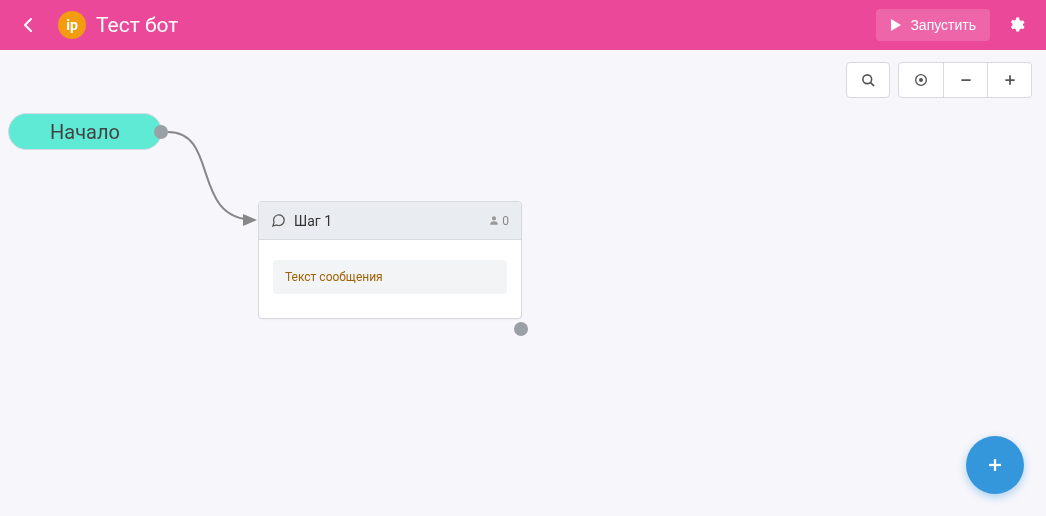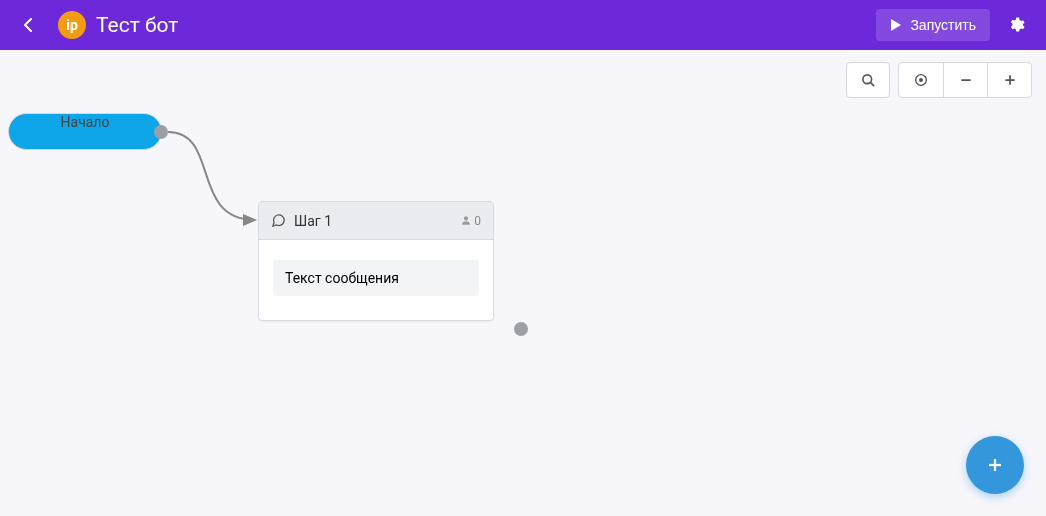--- a/index.html
+++ b/index.html
@@ -1,48 +1,48 @@
 <!DOCTYPE html>
 <html><head>
   <meta charset="utf-8">
   <style>
     * { box-sizing: border-box; margin: 0; padding: 0; }
     html, body { width: 1046px; height: 516px; overflow: hidden; font-family: -apple-system, BlinkMacSystemFont, "Segoe UI", Roboto, Arial, sans-serif; }
     body { background: #f7f6fb; display: flex; flex-direction: column; }
     
     
-    .header { height: 50px; background: #6d28d9; display: flex; align-items: center; padding: 0 14px; color: #fff; justify-content: center; }
+    .header { height: 50px; background: #ec4899; display: flex; align-items: center; padding: 0 14px; color: #fff; justify-content: center; }
     .back-btn { width: 28px; height: 28px; display: flex; align-items: center; justify-content: center; cursor: pointer; border-radius: 4px; }
     .logo { width: 28px; height: 28px; border-radius: 50%; background: #f39c12; margin-left: 16px; display: flex; align-items: center; justify-content: center; font-weight: 700; font-size: 14px; color: #fff; }
     .title { margin-left: 10px; font-size: 21px; font-weight: 400; }
     .spacer { flex: 1; }
     .header-btn { background: rgba(255,255,255,0.16); border: none; color: #fff; padding: 8px 14px; border-radius: 4px; font-size: 14px; cursor: pointer; display: flex; align-items: center; gap: 8px; margin-left: 8px; }
     .gear-btn { width: 32px; height: 32px; display: flex; align-items: center; justify-content: center; cursor: pointer; border-radius: 4px; margin-left: 10px; }
 
     
     .canvas { flex: 1; position: relative; background: #f7f6fb; }
 
     
     .zoom-toolbar { position: absolute; top: 12px; right: 14px; display: flex; gap: 8px; }
     .tool-btn-single { width: 44px; height: 36px; background: #fff; border: 1px solid #d6d9de; border-radius: 4px; display: flex; align-items: center; justify-content: center; cursor: pointer; color: #555; }
     .tool-group { display: flex; background: #fff; border: 1px solid #d6d9de; border-radius: 4px; overflow: hidden; }
     .tool-group .tb { width: 44px; height: 34px; display: flex; align-items: center; justify-content: center; cursor: pointer; color: #555; }
     .tool-group .tb + .tb { border-left: 1px solid #d6d9de; }
 
     
-    .start-node { position: absolute; top: 63px; left: 8px; width: 154px; height: 37px; background: #0ea5e9; border: 1px solid #d6d9de; border-radius: 19px; display: flex; justify-content: center; font-size: 14px; color: #444; cursor: pointer; }
+    .start-node { position: absolute; top: 63px; left: 8px; width: 154px; height: 37px; background: #5eead4; border: 1px solid #d6d9de; border-radius: 19px; display: flex; align-items: center; justify-content: center; font-size: 20px; color: #444; cursor: pointer; }
     .start-port { position: absolute; top: 75px; left: 154px; width: 14px; height: 14px; border-radius: 50%; background: #9aa0a6; cursor: pointer; }
 
     
-    .step-node { position: absolute; top: 151px; left: 258px; width: 236px; background: #fff; border: 1px solid #d6d9de; border-radius: 4px; cursor: pointer; box-shadow: 0 1px 2px rgba(0,0,0,0.04); }
+    .step-node { position: absolute; top: 151px; left: 258px; width: 264px; background: #fff; border: 1px solid #d6d9de; border-radius: 4px; cursor: pointer; box-shadow: 0 1px 2px rgba(0,0,0,0.04); }
     .step-header { height: 38px; background: #e9edf1; border-bottom: 1px solid #d6d9de; display: flex; align-items: center; padding: 0 12px; gap: 8px; border-radius: 4px 4px 0 0; }
     .step-title { font-size: 14px; color: #333; flex: 1; }
     .step-count { font-size: 12px; color: #888; display: flex; align-items: center; gap: 3px; }
     .step-body { padding: 20px 14px 24px; }
-    .msg-row { background: #f3f4f6; border-radius: 3px; padding: 10px 12px; font-size: 14px; color: #000000; }
+    .msg-row { background: #f3f4f6; border-radius: 3px; padding: 10px 12px; font-size: 12px; color: #a16207; }
     .step-out-port { position: absolute; top: 272px; left: 514px; width: 14px; height: 14px; border-radius: 50%; background: #9aa0a6; cursor: pointer; }
 
     
     .fab { position: absolute; bottom: 22px; right: 22px; width: 58px; height: 58px; border-radius: 50%; background: #3597db; color: #fff; display: flex; align-items: center; justify-content: center; cursor: pointer; box-shadow: 0 3px 8px rgba(53,151,219,0.4); }
 
     
     .connector { position: absolute; top: 0; left: 0; pointer-events: none; }
   </style>
 </head>
 <body>

